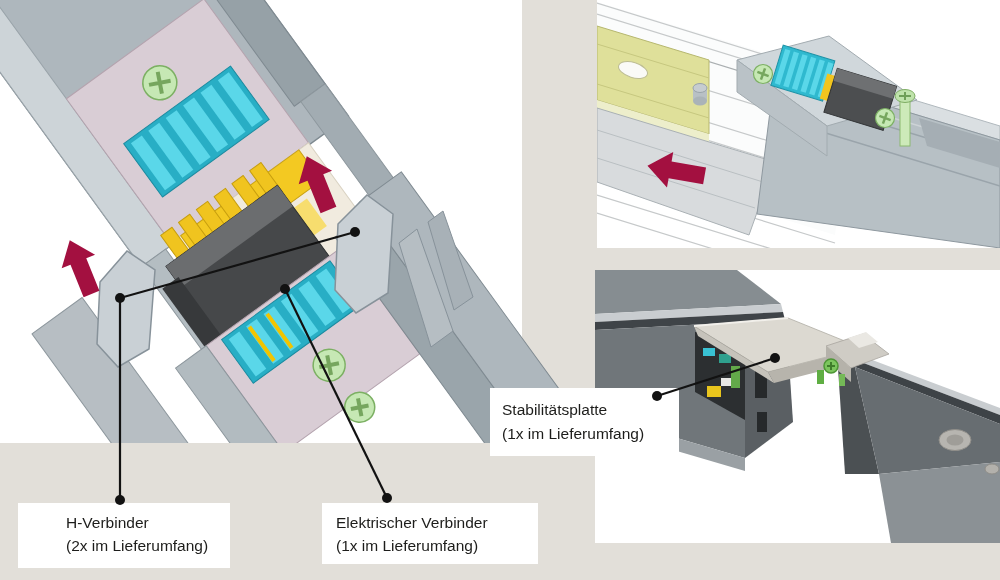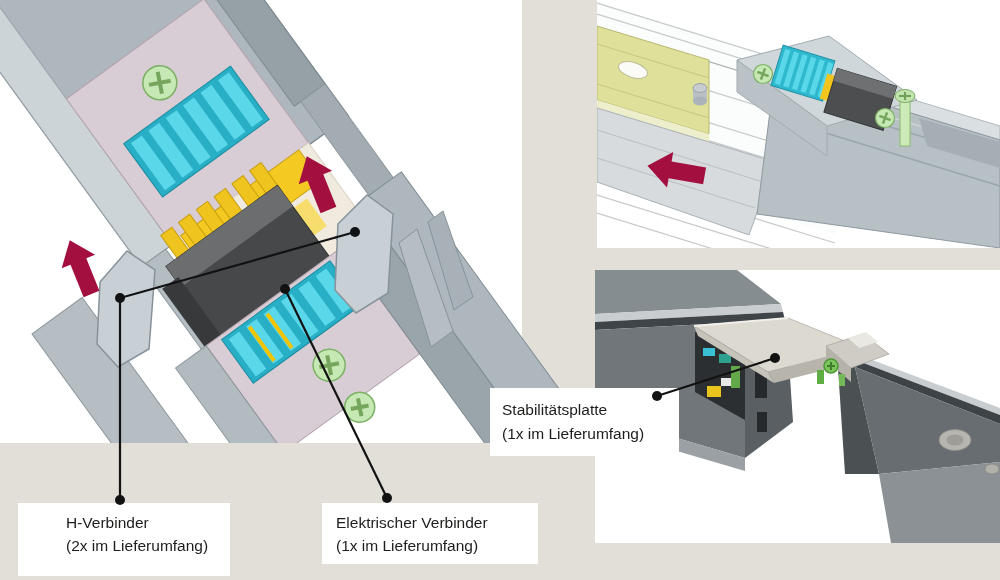--- a/index.html
+++ b/index.html
@@ -251,21 +251,21 @@
       <polygon points="231,76 256,98 256,112 231,90" fill="#b5b2aa"></polygon>
       <rect x="222" y="100" width="7" height="14" fill="#5fae43"></rect>
       <rect x="244" y="104" width="6" height="12" fill="#74b957"></rect>
       <g transform="translate(236,96)">
         <circle r="7" fill="#7cc55e" stroke="#4e9636" stroke-width="1.5"></circle>
         <path d="M0,-4 V4 M-4,0 H4" stroke="#3f7d2b" stroke-width="2" fill="none"></path>
       </g>
     </g>
   </svg>
 
-  <div class="label-box" id="label-h-verbinder" style="left:18px;top:503px;width:212px;height:73px;padding-left:48px;">
+  <div class="label-box" id="label-h-verbinder" style="left:18px;top:503px;width:212px;height:65px;padding-left:48px;">
     <div>H-Verbinder</div>
     <div>(2x im Lieferumfang)</div>
   </div>
 
   <div class="label-box" id="label-elektrischer-verbinder" style="left:282px;top:503px;width:216px;height:61px;margin-left:40px;">
     <div>Elektrischer Verbinder</div>
     <div>(1x im Lieferumfang)</div>
   </div>
 
   <div class="label-box" id="label-stabilitaetsplatte" style="left:470px;top:388px;width:189px;height:68px;margin-left:20px;">

